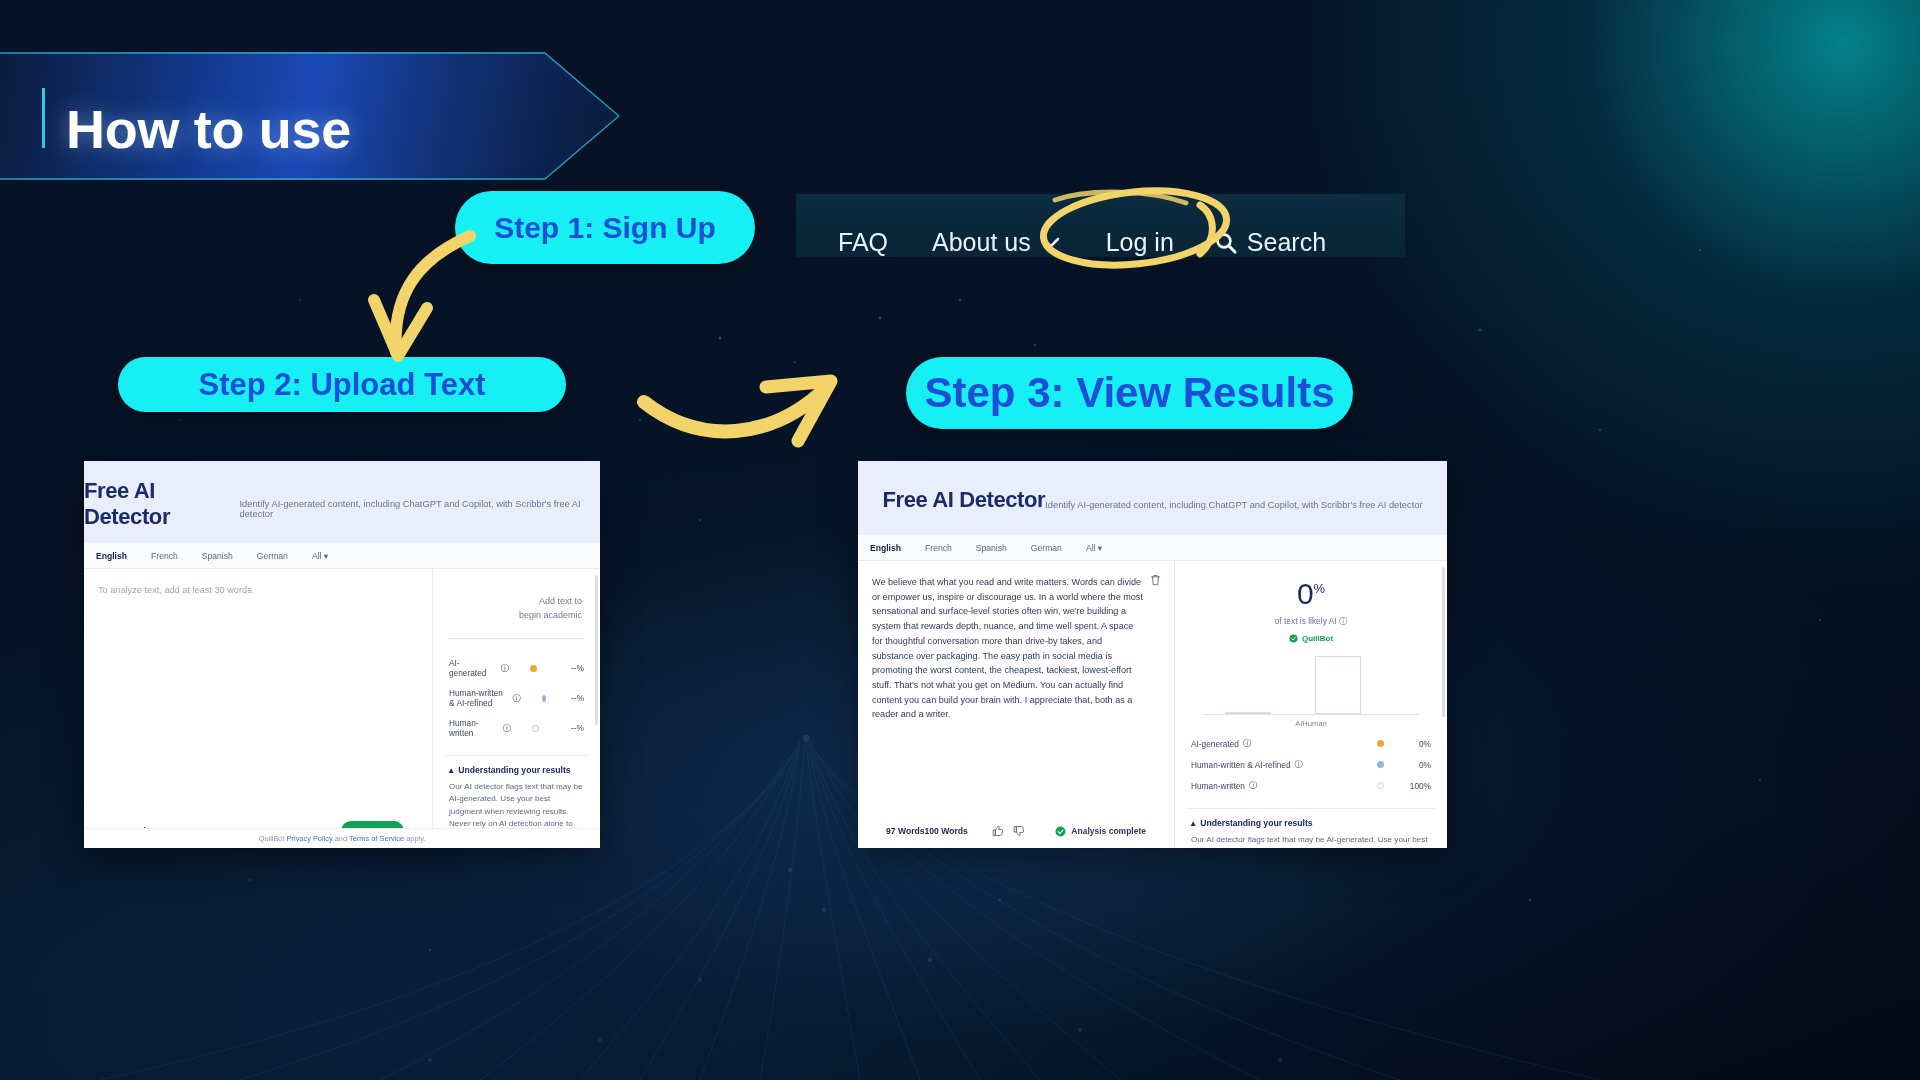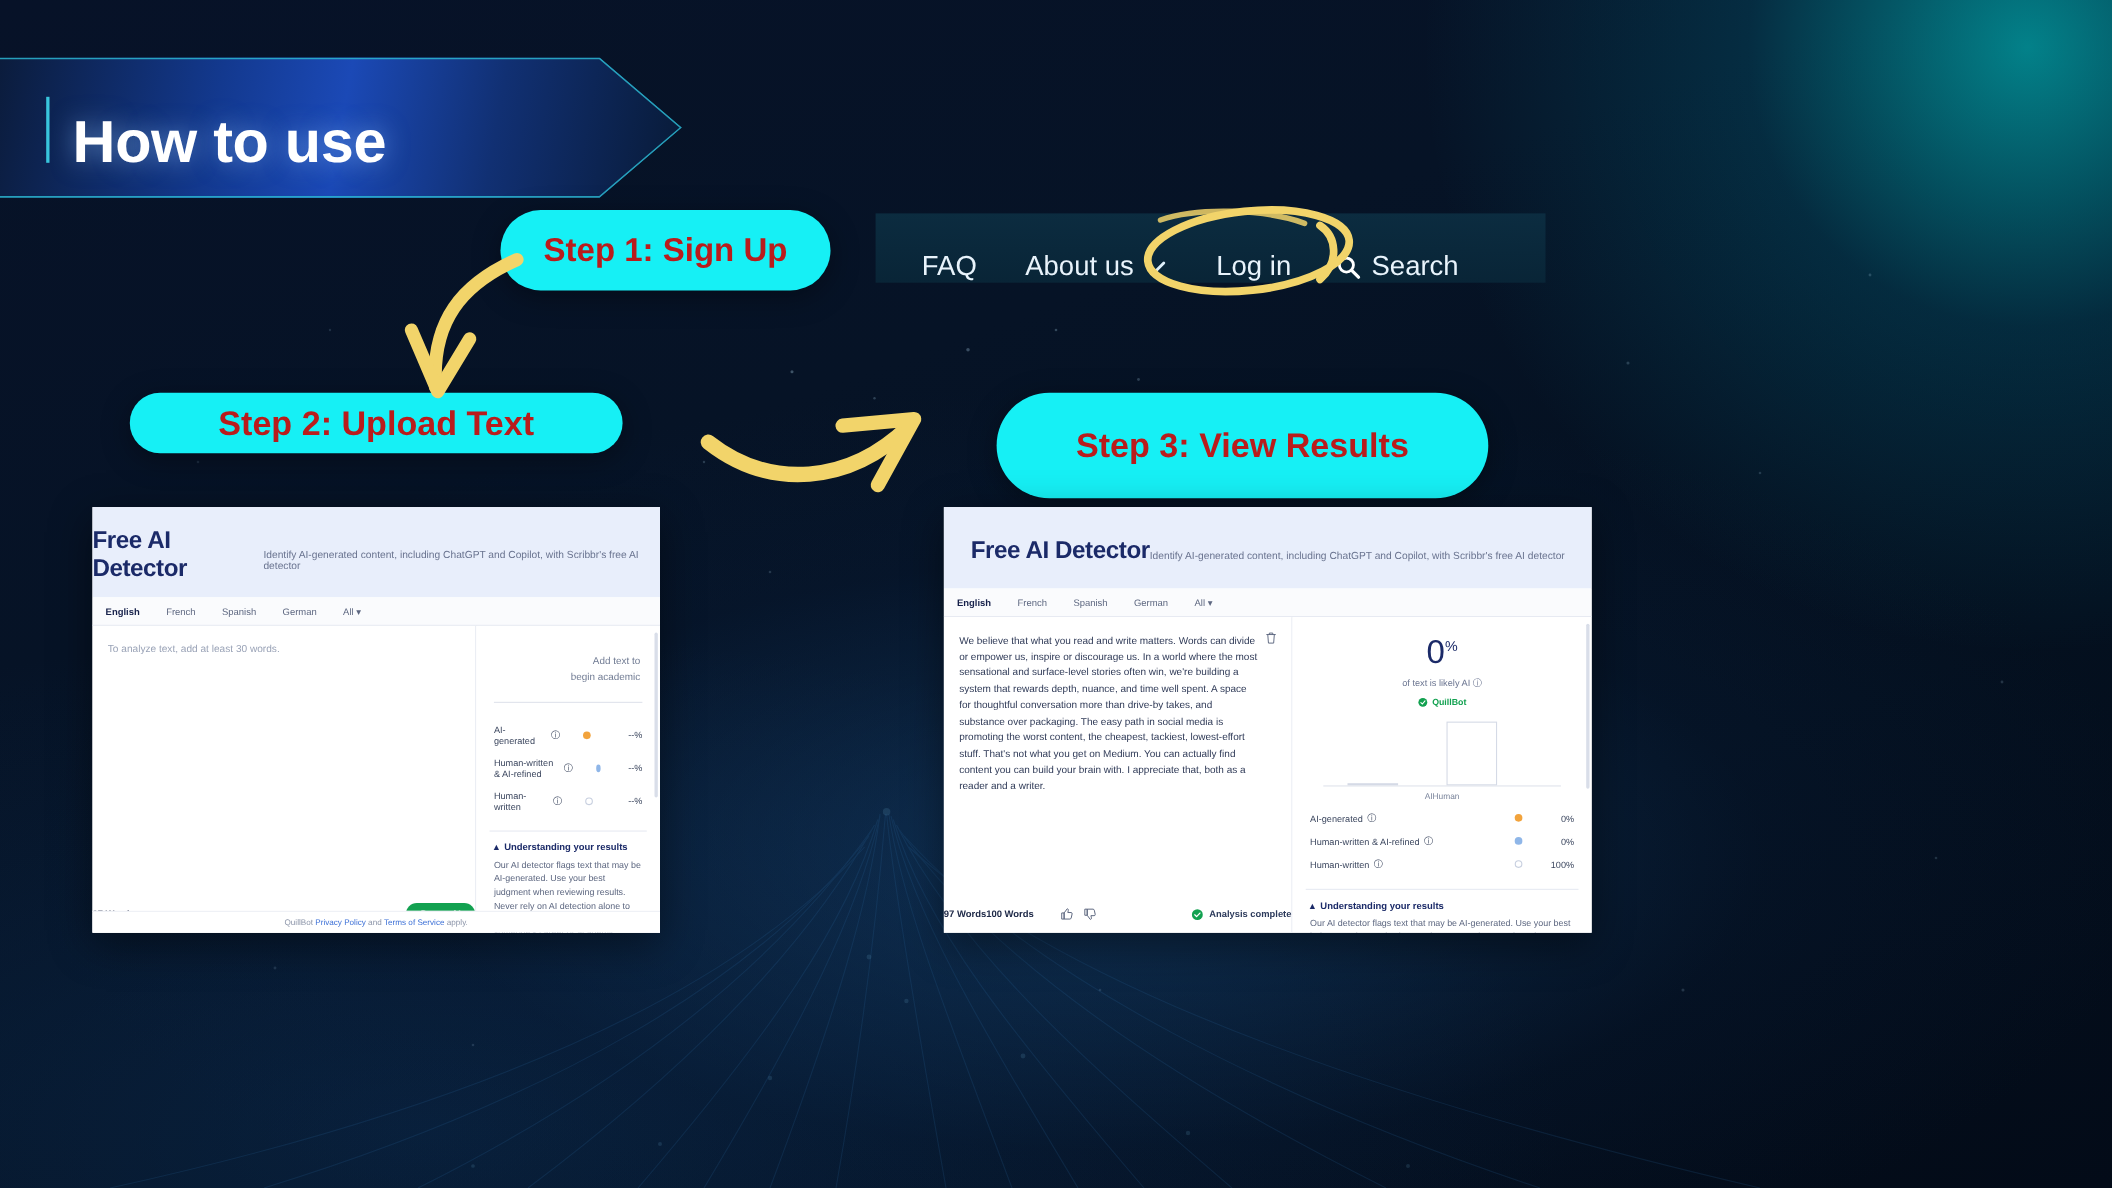--- a/index.html
+++ b/index.html
@@ -63,26 +63,26 @@
   #nav-login { margin-left: 46px; }
   #nav-search-wrap { margin-left: 40px; display:flex; align-items:center; gap:9px; }
   #nav-search-icon { display:block; }
 
   
   .pill {
     position: absolute;
     background: #16f0f5;
     border-radius: 60px;
     display: flex; align-items: center; justify-content: center;
-    color: #b91c1c; font-weight: 600;
+    color: #1d4ed8; font-weight: 600;
     box-shadow: 0 6px 26px rgba(0,0,0,.35);
   }
   #pill-step1 { left: 455px; top: 191px; width: 300px; height: 73px; font-size: 30px; }
   #pill-step2 { left: 118px; top: 357px; width: 448px; height: 55px; font-size: 31px; }
-  #pill-step3 { left: 906px; top: 357px; width: 447px; height: 96px; font-size: 31px; }
+  #pill-step3 { left: 906px; top: 357px; width: 447px; height: 72px; font-size: 42px; }
 
   
   #annot-layer { position: absolute; inset: 0; pointer-events: none; }
 
   
   .shot {
     position: absolute;
     background: #ffffff;
     overflow: hidden;
     box-shadow: 0 10px 36px rgba(0,0,0,.45);
@@ -130,21 +130,21 @@
     font-size: 9.2px; color: #9aa3b7;
   }
   .editor-text {
     position: absolute; left: 14px; top: 14px; right: 30px;
     font-size: 9.1px; line-height: 1.62; color: #2f3a57; text-align: left;
   }
   #trash-icon-right { position: absolute; right: 13px; top: 13px; }
 
   .editor-foot {
     position: absolute; left: 0; right: 0; bottom: 0; height: 34px;
-    display: flex; align-items: center; padding: 0 0; gap: 10px;
+    display: flex; align-items: center; padding: 0 28px; gap: 10px;
   }
   .word-count { font-size: 8.6px; color: #2b3category; }
   .word-count { color: #202b49; font-weight: 700; }
   .detect-btn {
     margin-left: auto; background: #12a150; color: #fff;
     font-size: 8.5px; font-weight: 700; border-radius: 20px;
     padding: 5px 13px;
   }
   .foot-icons { display:flex; align-items:center; gap:9px; margin-left: 14px; }
   .analysis-complete {

